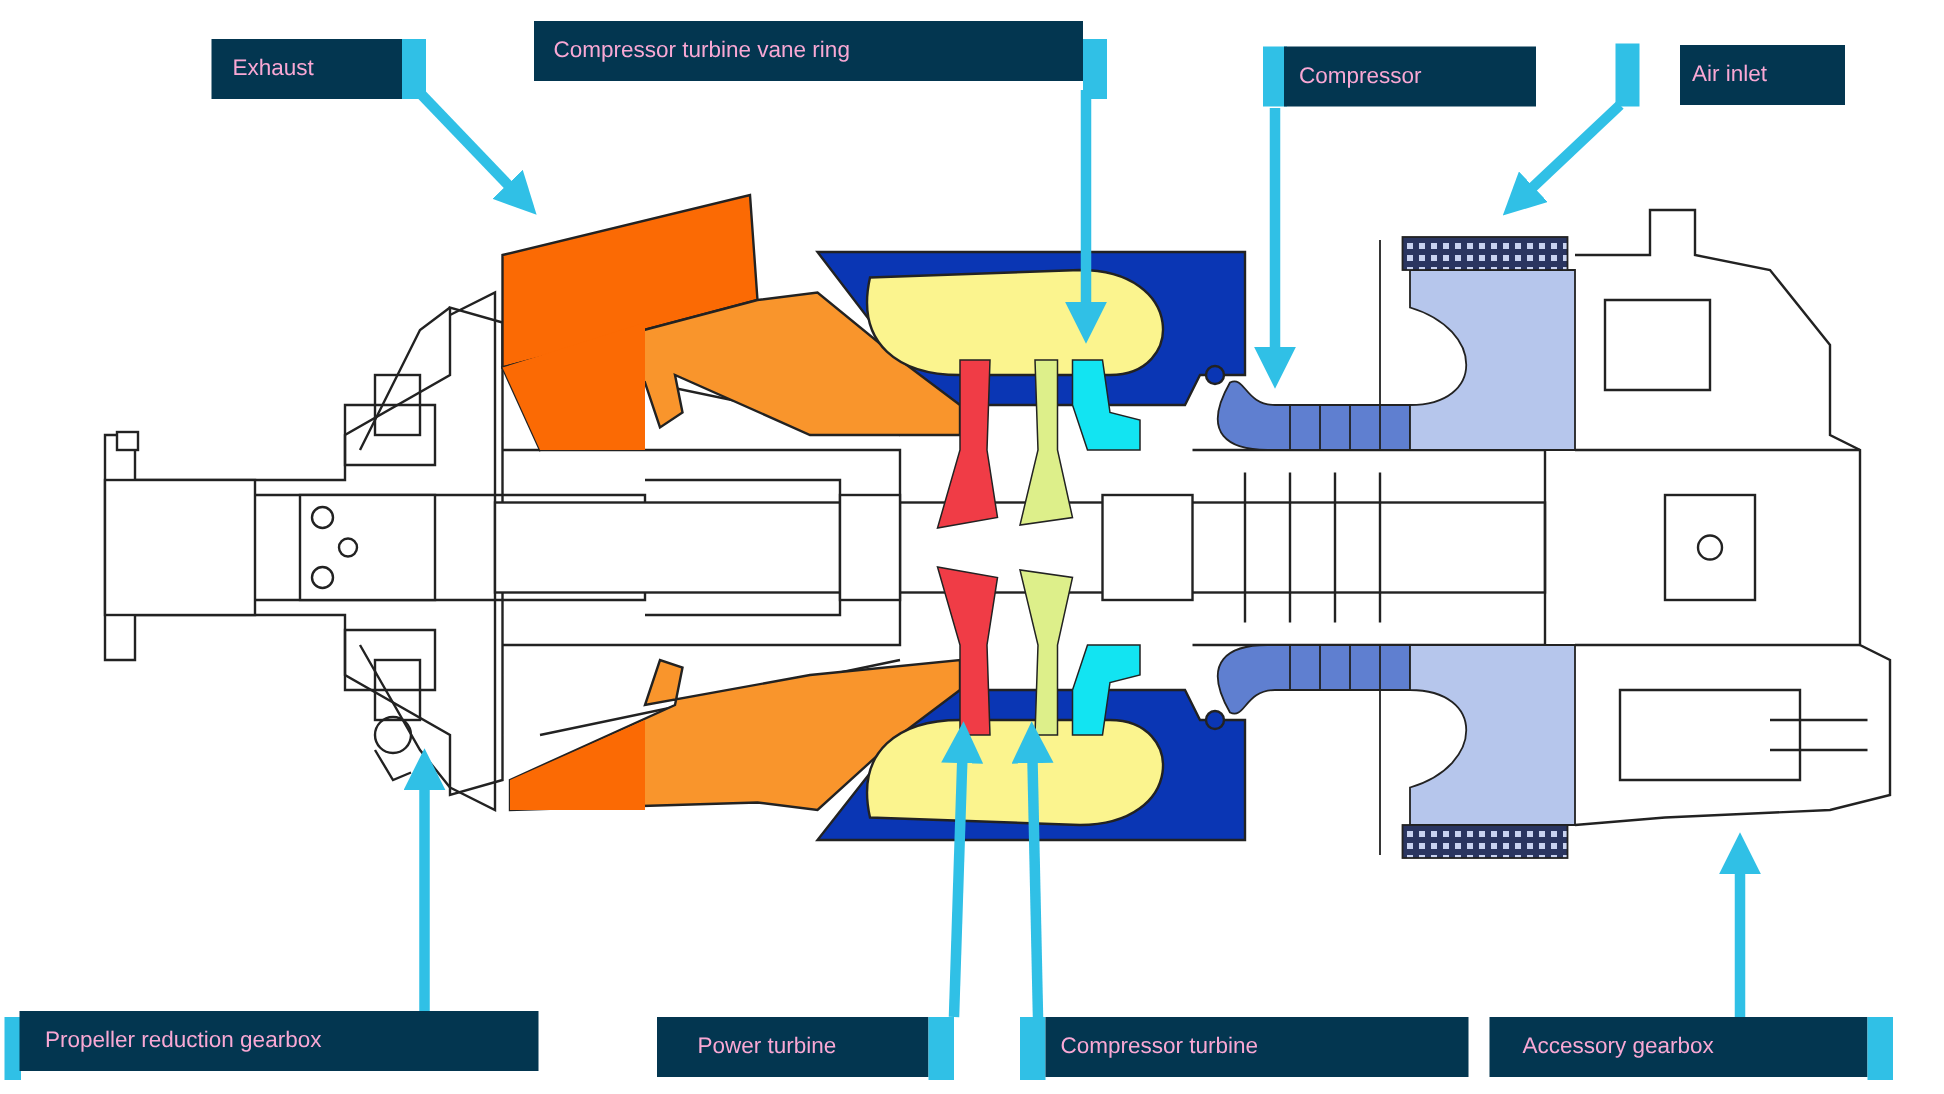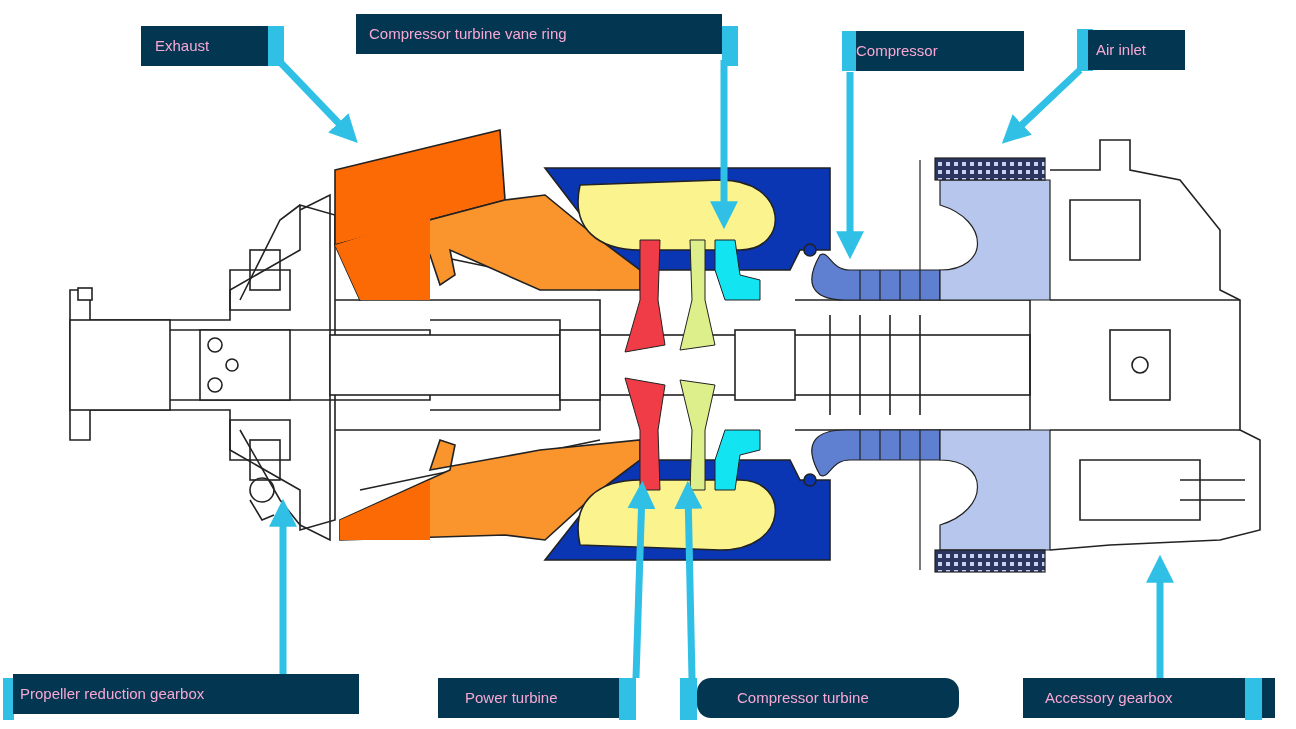--- a/index.html
+++ b/index.html
@@ -127,40 +127,40 @@
   <span>Exhaust</span>
 </div>
 <div class="tab" style="left:268px;top:26px;width:16px;height:40px;"></div>
 
 <div class="label" style="left:356px;top:14px;width:366px;padding-left:13px;">
   <span>Compressor turbine vane ring</span>
 </div>
 <div class="tab" style="left:722px;top:26px;width:16px;height:40px;"></div>
 
 <div class="tab" style="left:842px;top:31px;width:16px;height:40px;"></div>
-<div class="label" style="left:856px;top:31px;width:168px;">
+<div class="label" style="left:856px;top:31px;width:168px;padding-left:10px;">
   <span>Compressor</span>
 </div>
 
 <div class="tab" style="left:1077px;top:29px;width:16px;height:42px;"></div>
-<div class="label" style="left:1088px;top:30px;width:97px;padding-left:8px;">
+<div class="label" style="left:1120px;top:30px;width:110px;padding-left:8px;">
   <span>Air inlet</span>
 </div>
 
 <div class="tab" style="left:3px;top:678px;width:11px;height:42px;"></div>
-<div class="label" style="left:13px;top:674px;width:346px;padding-left:7px;">
+<div class="label" style="left:13px;top:674px;width:346px;padding-left:17px;">
   <span>Propeller reduction gearbox</span>
 </div>
 
 <div class="label" style="left:438px;top:678px;width:181px;padding-left:27px;">
   <span>Power turbine</span>
 </div>
 <div class="tab" style="left:619px;top:678px;width:17px;height:42px;"></div>
 
 <div class="tab" style="left:680px;top:678px;width:17px;height:42px;"></div>
-<div class="label" style="left:697px;top:678px;width:262px;padding-left:40px;border-radius:14px;">
+<div class="label" style="left:697px;top:678px;width:282px;padding-left:10px;">
   <span>Compressor turbine</span>
 </div>
 
-<div class="label" style="left:1023px;top:678px;width:252px;padding-left:22px;">
+<div class="label" style="left:993px;top:678px;width:252px;padding-left:22px;">
   <span>Accessory gearbox</span>
 </div>
 <div class="tab" style="left:1245px;top:678px;width:17px;height:42px;"></div>
 
 </body></html>

